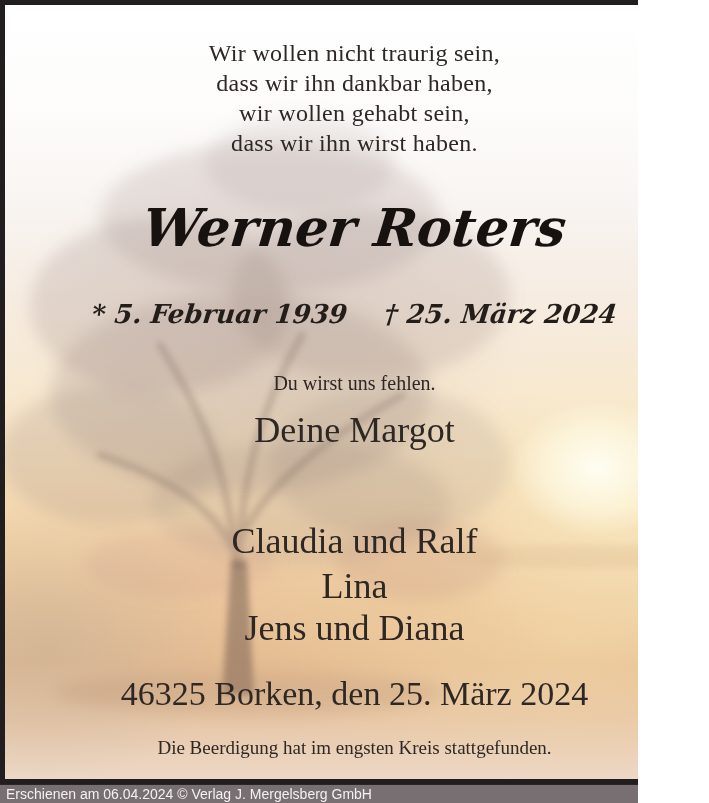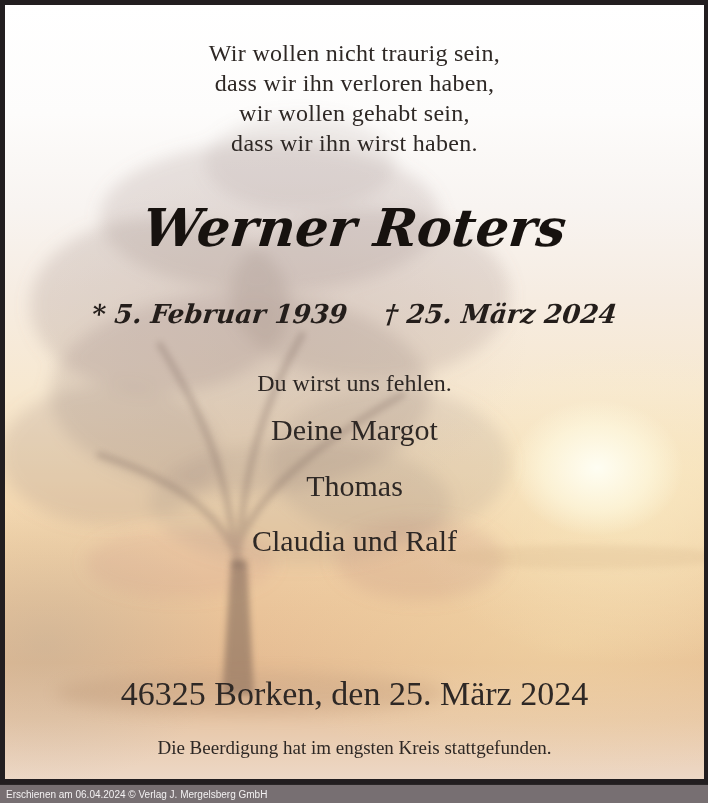--- a/index.html
+++ b/index.html
@@ -1,18 +1,18 @@
 <!DOCTYPE html>
 <html><head>
 <meta charset="utf-8">
 <style>
   html,body { margin:0; padding:0; background:#ffffff; }
   .stage {
     position:relative;
-    width:708px; height:803px;
+    width:638px; height:803px;
     overflow:hidden;
     font-family:"Liberation Serif", serif;
   }
   
   .card {
     position:absolute; top:0; left:0;
     width:709px; height:784px;
     box-sizing:border-box;
     border:5px solid #221e20;
     background:#ffffff;
@@ -46,39 +46,39 @@
     transform:skewX(-6deg);
   }
   .dates {
     top:292px; font-size:26px; line-height:34px;
     font-style:italic; font-weight:bold;
     font-family:"DejaVu Serif", serif;
     color:#241e1b;
     transform:skewX(-6deg);
   }
   .dates .death { margin-left:28px; }
-  .farewell   { top:362px; font-size:24px; line-height:32px; }
-  .mourner    { font-size:30px; line-height:36px; }
+  .farewell   { top:362px; font-size:20px; line-height:32px; }
+  .mourner    { font-size:36px; line-height:36px; }
   .m0 { top:407px; }
   .m1 { top:463px; }
   .m2 { top:518px; }
   .m3 { top:563px; }
   .m4 { top:605px; }
   .place-date { top:672px; font-size:34px; line-height:34px; }
   .funeral    { top:726px; font-size:19px; line-height:34px; }
   
   .footer {
     position:absolute; left:0; top:784px;
     width:709px; height:19px;
     background:#776f72;
     border-top:1px solid #2a2627;
     box-sizing:border-box;
     display:flex; align-items:center;
     font-family:"Liberation Sans", sans-serif;
-    font-size:10px; color:#f3f1f2;
+    font-size:14px; color:#f3f1f2;
     padding-left:6px;
   }
 </style>
 </head>
 <body>
 
 <div class="stage">
 
   <div class="card">
     <div class="photo">
@@ -118,37 +118,38 @@
         <path d="M217,690 L226,555 L242,555 L249,690 Z" fill="#6f5a50" opacity="0.50" filter="url(#soft2)"></path>
 
         <ellipse cx="245" cy="688" rx="195" ry="22" fill="#a87f5e" opacity="0.22" filter="url(#soft)"></ellipse>
 
         <ellipse cx="580" cy="552" rx="140" ry="12" fill="#d9b98f" opacity="0.28" filter="url(#soft2)"></ellipse>
       </svg>
     </div>
 
     <div class="tline poem">
       <div>Wir wollen nicht traurig sein,</div>
-      <div>dass wir ihn verloren haben,</div>
+      <div>dass wir ihn dankbar haben,</div>
       <div>wir wollen gehabt sein,</div>
       <div>dass wir ihn wirst haben.</div>
     </div>
 
     <div class="tline name">Werner Roters</div>
 
     <div class="tline dates">
       <span class="birth">* 5. Februar 1939</span>
       <span class="death">† 25. März 2024</span>
     </div>
 
     <div class="tline farewell">Du wirst uns fehlen.</div>
 
     <div class="tline mourner m0">Deine Margot</div>
-    <div class="tline mourner m1">Thomas</div>
     <div class="tline mourner m2">Claudia und Ralf</div>
+    <div class="tline mourner m3">Lina</div>
+    <div class="tline mourner m4">Jens und Diana</div>
 
     <div class="tline place-date">46325 Borken, den 25. März 2024</div>
 
     <div class="tline funeral">Die Beerdigung hat im engsten Kreis stattgefunden.</div>
   </div>
 
   <div class="footer">
     <span>Erschienen am 06.04.2024 © Verlag J. Mergelsberg GmbH</span>
   </div>
 

